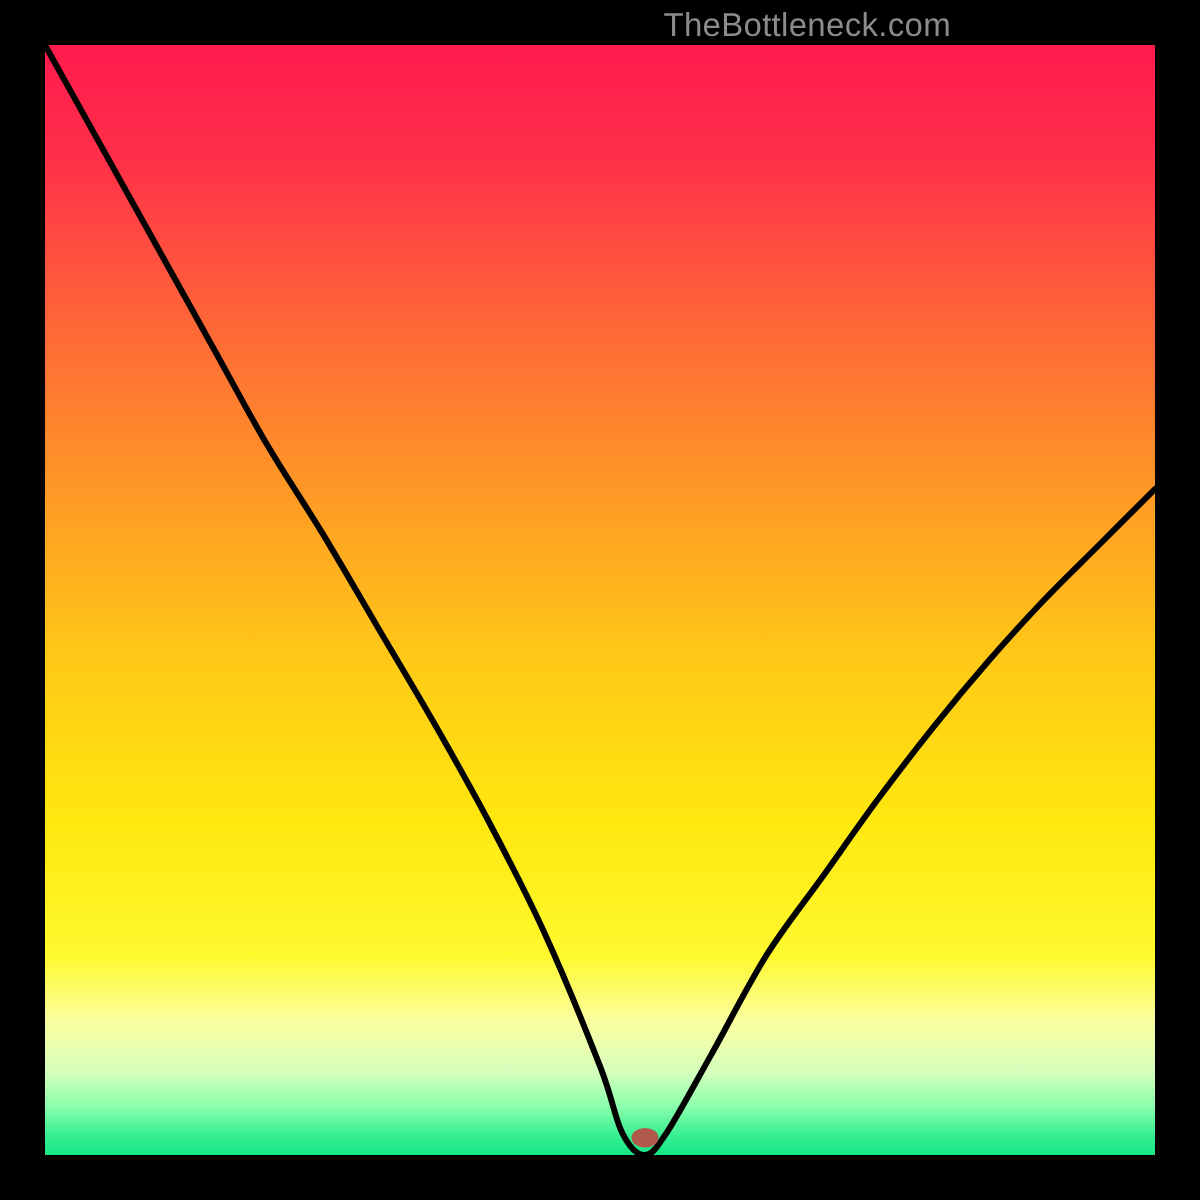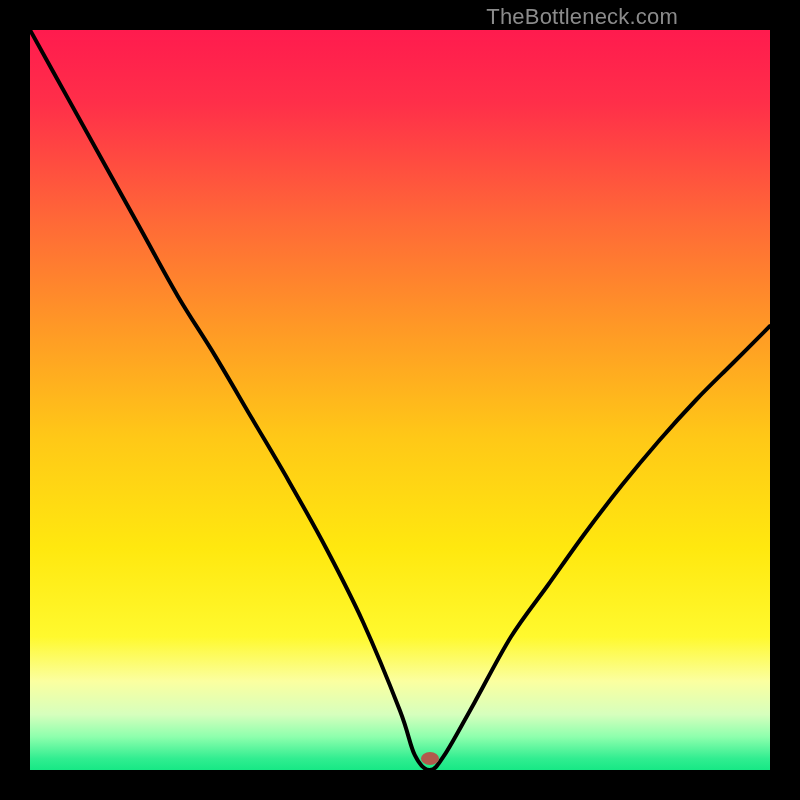--- a/index.html
+++ b/index.html
@@ -11,21 +11,20 @@
     overflow: hidden;
     font-family: Arial, Helvetica, sans-serif;
   }
   .frame {
     position: absolute;
     left: 0;
     top: 0;
     width: 656px;
     height: 800px;
     background: #000000;
-    padding-left: 44px;
   }
   .plot-area {
     position: absolute;
     left: 30px;
     top: 30px;
     width: 740px;
     height: 740px;
     overflow: hidden;
   }
   .gradient-bg {

